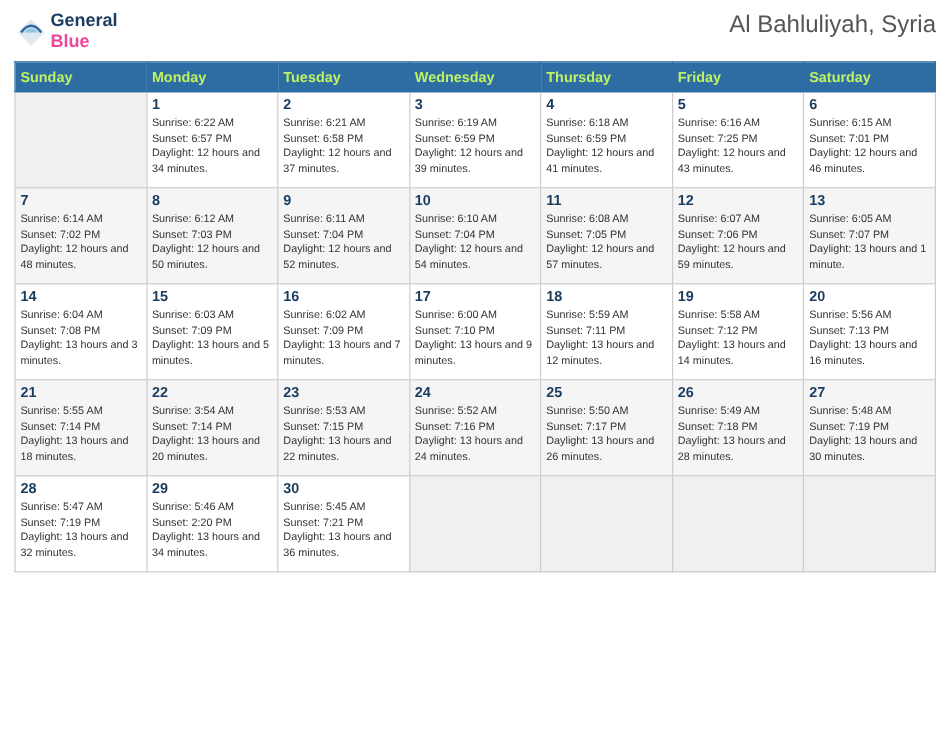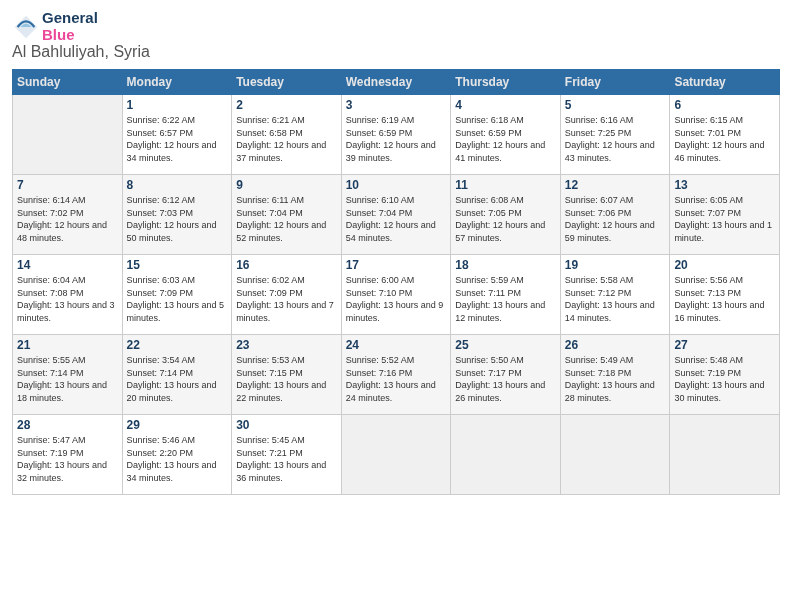--- a/index.html
+++ b/index.html
@@ -12,50 +12,49 @@
     }
     .container {
       width: 792px;
       padding: 10px 12px;
     }
     .header-row {
       display: flex;
       justify-content: space-between;
       align-items: flex-start;
       margin-bottom: 8px;
-      flex-direction: column;
     }
     .logo {
       display: flex;
       align-items: center;
     }
     .logo-icon {
       width: 28px;
       height: 28px;
       margin-right: 2px;
     }
     .title-block {
       text-align: right;
     }
     .month-title {
       font-size: 28px;
       font-weight: bold;
       color: #1a3c5e;
     }
     .location-title {
-      font-size: 16px;
+      font-size: 20px;
       color: #555;
     }
     table {
       width: 100%;
       border-collapse: collapse;
     }
     thead tr th {
       background-color: #2e6da4;
-      color: #e5e5e5;
+      color: #bef264;
       font-size: 12px;
       font-weight: bold;
       padding: 5px 4px;
       text-align: left;
       border: 1px solid #2e6da4;
     }
     tbody tr td {
       border: 1px solid #ccc;
       vertical-align: top;
       padding: 3px 4px;

